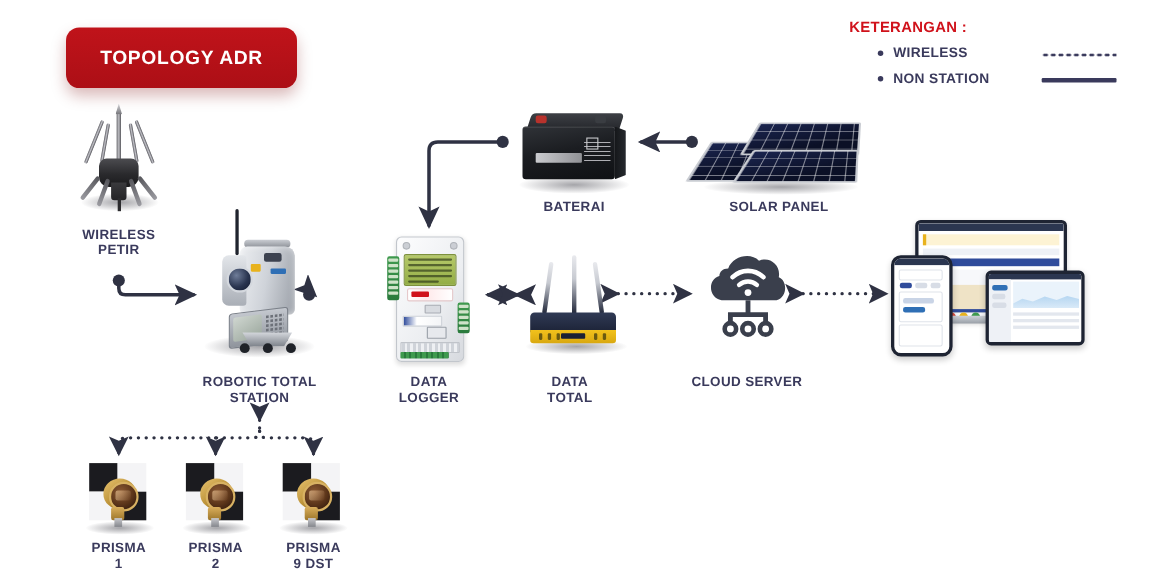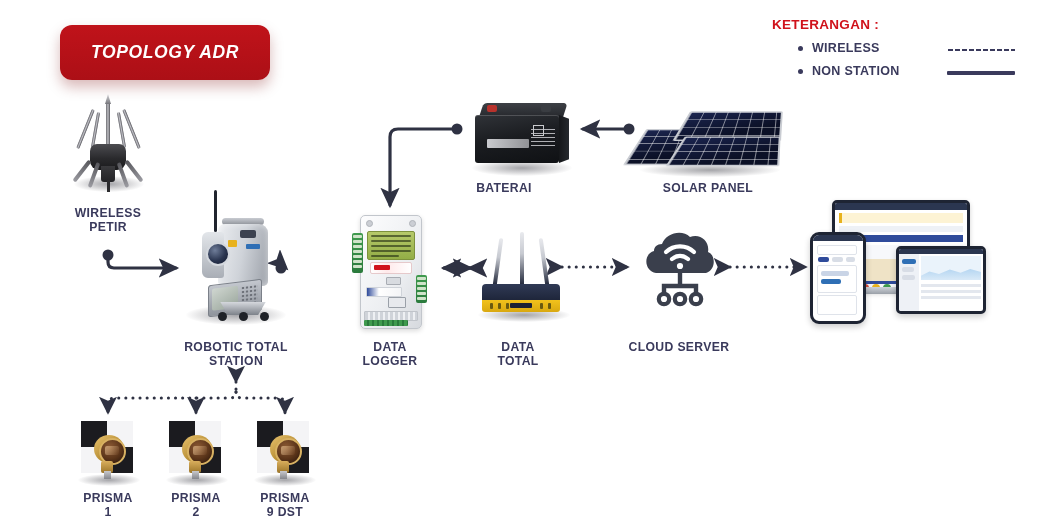--- a/index.html
+++ b/index.html
@@ -6,21 +6,21 @@
   body{width:1058px;height:531px;position:relative;overflow:hidden;
        font-family:"Liberation Sans",sans-serif;color:#3a3a5c;}
   .stage{position:absolute;left:0;top:0;width:1058px;height:531px;}
   .abs{position:absolute;}
 
   
   #title-badge{left:60px;top:25px;width:210px;height:55px;border-radius:12px;
       background:linear-gradient(180deg,#c0131a 0%,#ac0f16 100%);
       box-shadow:0 7px 14px rgba(120,0,0,.28);
       display:flex;align-items:center;justify-content:center;}
-  #title-badge span{color:#fff;font-weight:bold;font-size:17.5px;letter-spacing:.6px;font-style:italic;}
+  #title-badge span{color:#fff;font-weight:bold;font-size:17.5px;letter-spacing:.6px;}
 
   
   #legend{left:772px;top:17px;width:260px;}
   #legend .ktr{color:#d0121b;font-weight:bold;font-size:13.5px;letter-spacing:.3px;}
   .leg-row{display:flex;align-items:center;margin-top:9px;}
   .leg-bullet{width:5px;height:5px;border-radius:50%;background:#3a3a5c;margin:0 9px 0 26px;}
   .leg-label{font-weight:bold;font-size:12.5px;letter-spacing:.3px;color:#3a3a5c;}
   .leg-line{position:absolute;left:175px;width:68px;}
   .leg-dotted{height:4px;background-image:radial-gradient(#3a3a5c 48%,transparent 52%);
       background-size:7px 4px;background-repeat:repeat-x;}
@@ -361,21 +361,21 @@
   <div class="abs" id="battery">
     <div class="bt-top"></div>
     <div class="bt-posts" style="left:12px;background:#b8322c;"></div>
     <div class="bt-posts" style="left:66px;background:#3a3d42;"></div>
     <div class="bt-body"></div>
     <div class="bt-side"></div>
     <div class="bt-txt"></div>
     <div class="bt-cert"></div>
     <div class="bt-brand"></div>
   </div>
-  <div class="nlabel" style="left:434px;top:182px;width:140px;">
+  <div class="nlabel" style="left:452px;top:182px;width:140px;">
     <div>BATERAI</div>
   </div>
 
   <div class="abs shadow-ell" style="left:640px;top:163px;width:140px;height:14px;"></div>
   <div class="abs" id="solar-panel">
     <div class="sp" id="sp-a"></div>
     <div class="sp" id="sp-b"></div>
     <div class="sp" id="sp-c"></div>
   </div>
   <div class="nlabel" style="left:638px;top:182px;width:140px;">

